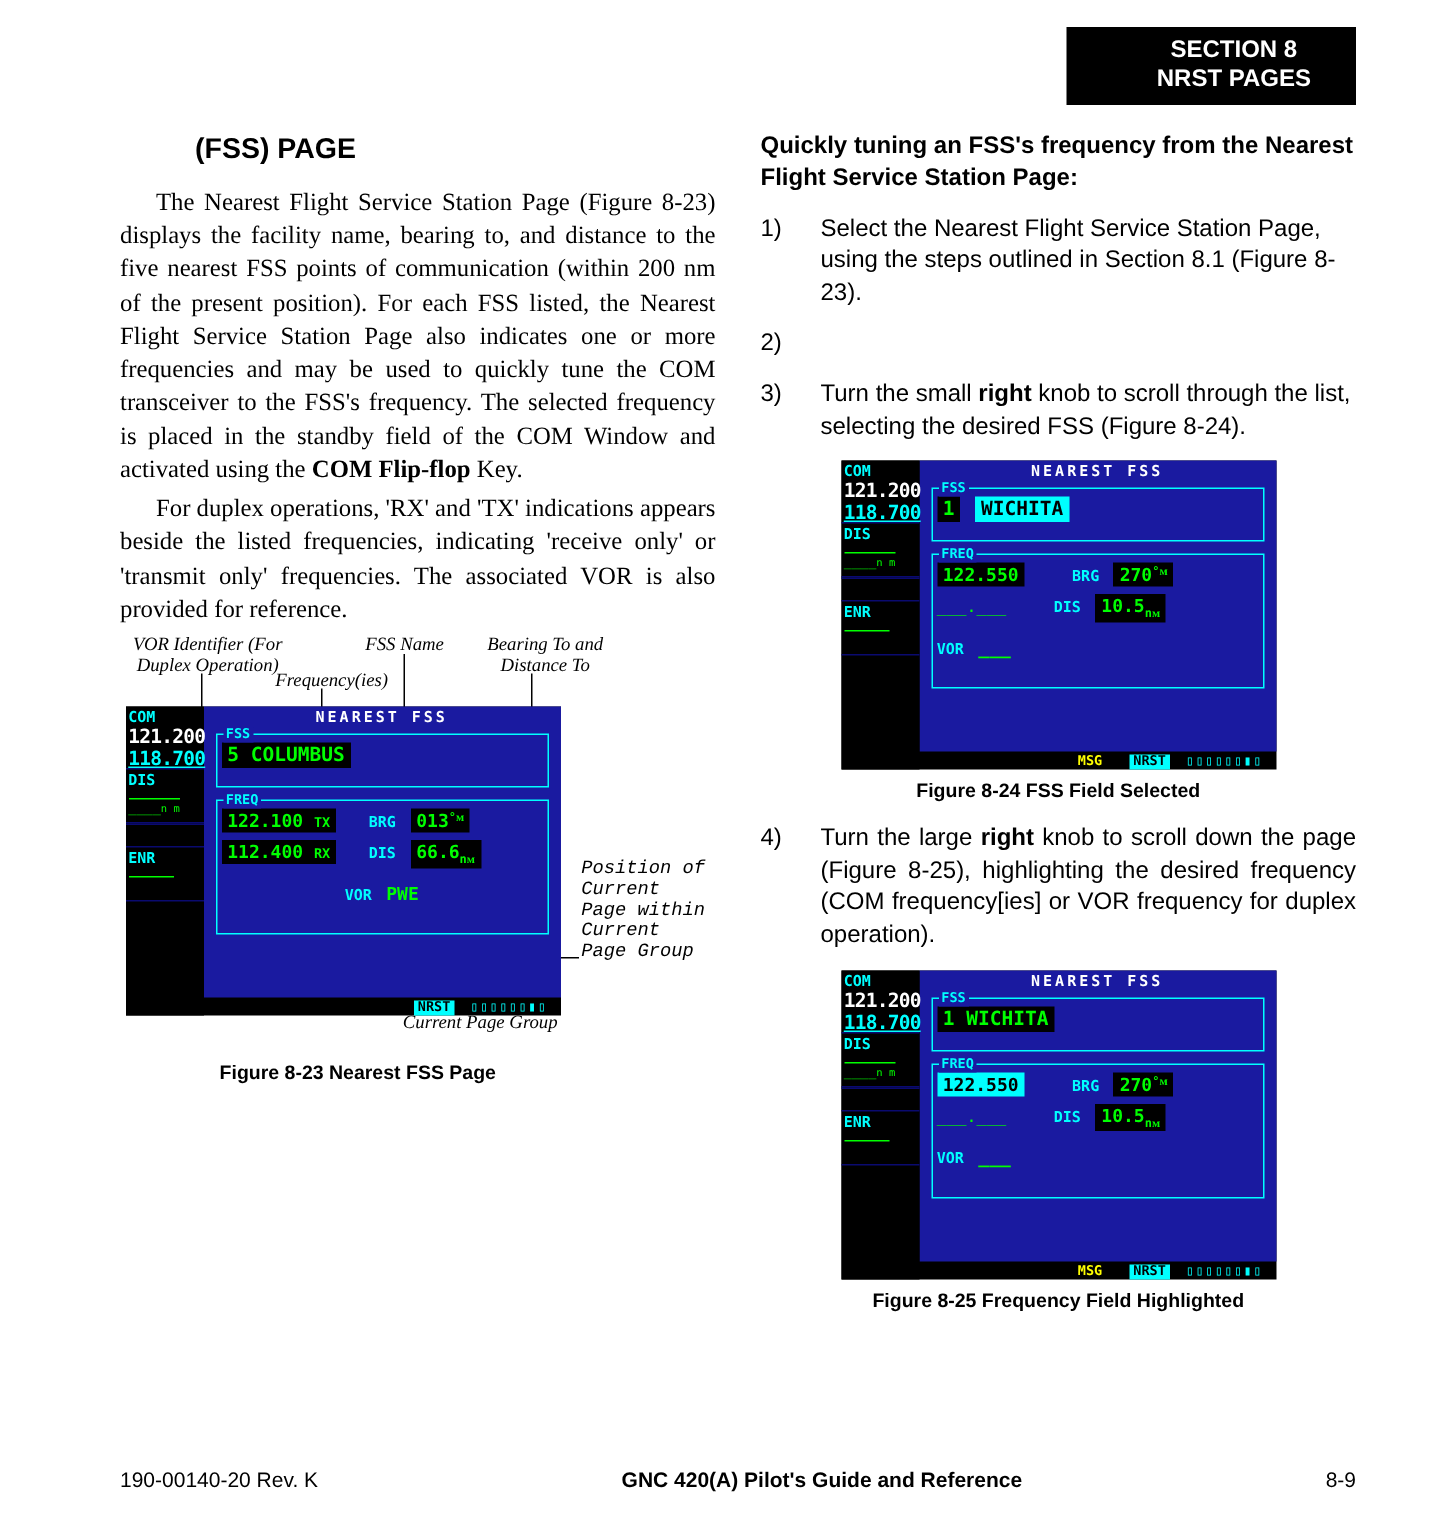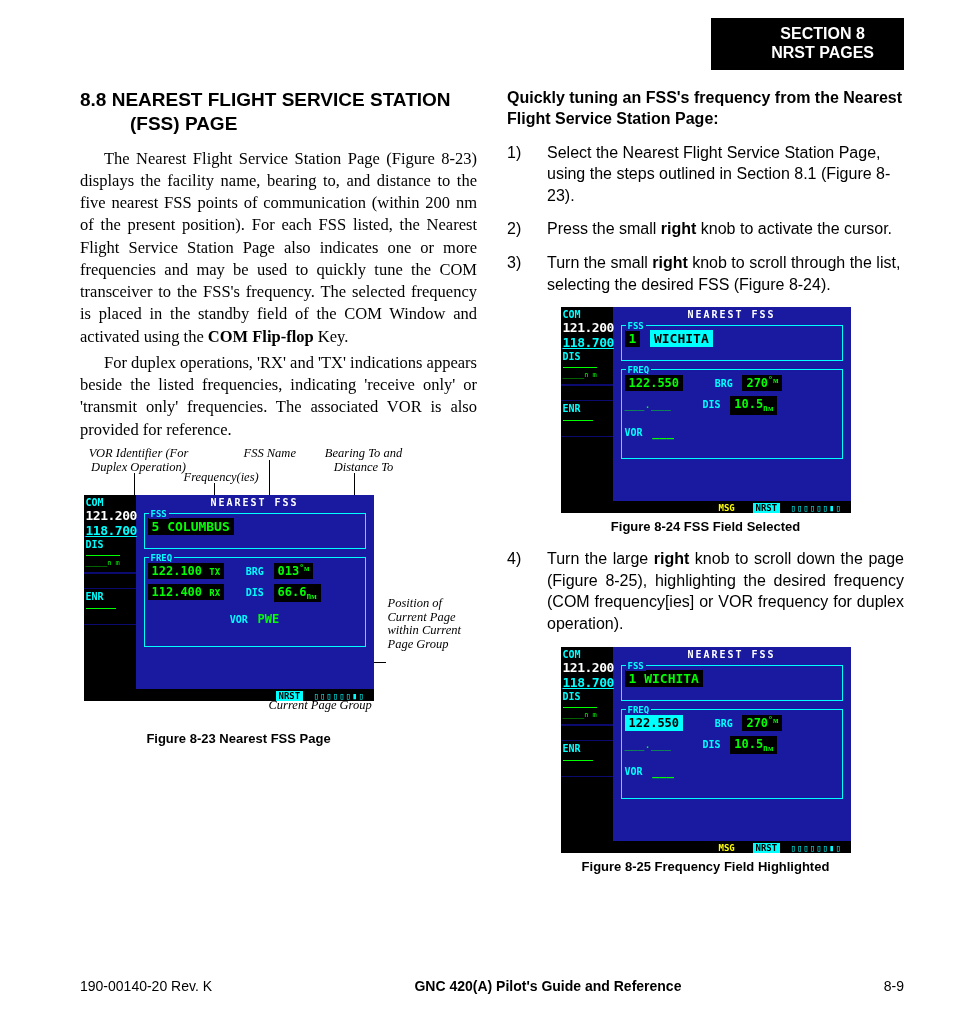--- a/index.html
+++ b/index.html
@@ -168,37 +168,36 @@
 <div class="section-tab">
   <div>SECTION 8</div>
   <div>NRST PAGES</div>
 </div>
 
 <div class="page">
   <div class="columns">
 
     <div class="col">
       <h2 class="section-heading">
-        <span>8.8  NEAREST FLIGHT SERVICE STATION</span>
         <span class="indent2">(FSS) PAGE</span>
       </h2>
       <p class="body-text">
         <span class="indent"></span><span>The Nearest Flight Service Station Page (Figure 8-23) displays the facility name, bearing to, and distance to the five nearest FSS points of communication (within 200 nm of the present position).  For each FSS listed, the Nearest Flight Service Station Page also indicates one or more frequencies and may be used to quickly tune the COM transceiver to the FSS's frequency.  The selected frequency is placed in the standby field of the COM Window and activated using the </span><b>COM Flip-flop</b><span> Key.</span>
       </p>
       <p class="body-text">
         <span class="indent"></span><span>For duplex operations, 'RX' and 'TX' indications appears beside the listed frequencies, indicating 'receive only' or 'transmit only' frequencies.  The associated VOR is also provided for reference.</span>
       </p>
 
       <div class="fig-wrap fig-wrap-left">
 
         <div class="annot" style="top:0; left:0; width:110px; text-align:center;">VOR Identifier (For Duplex Operation)</div>
         <div class="annot" style="top:0; left:160px;">FSS Name</div>
         <div class="annot" style="top:0; left:240px; width:80px;text-align:center;">Bearing To and Distance To</div>
         <div class="annot" style="top:24px; left:100px;">Frequency(ies)</div>
-        <div class="annot" style="top:150px; left:304px; width:88px;">Position of Current Page within Current Page Group</div>
+        <div class="annot" style="top:150px; left:304px; width:88px;font-family:Liberation Mono, monospace;">Position of Current Page within Current Page Group</div>
         <div class="annot" style="top:238px; left:30px;">Current Page Group</div>
         <div class="annot" style="top:238px; left:185px; width:110px;">Number of Pages in Current Page Group</div>
 
         <div class="annot-vline" style="left:50px; top:26px; height:108px;"></div>
         <div class="annot-vline" style="left:185px; top:13px; height:54px;"></div>
         <div class="annot-vline" style="left:270px; top:26px; height:90px;"></div>
         <div class="annot-vline" style="left:130px; top:36px; height:96px;"></div>
         <div class="annot-line" style="left:230px; top:215px; width:72px;"></div>
         <div class="annot-vline" style="left:88px; top:222px; height:14px;"></div>
         <div class="annot-vline" style="left:236px; top:222px; height:14px;"></div>
@@ -257,21 +256,20 @@
 
     <div class="col">
       <div class="sub-heading">Quickly tuning an FSS's frequency from the Nearest Flight Service Station Page:</div>
       <ol class="steps">
         <li>
             <span class="num">1)</span>
             <span class="txt">Select the Nearest Flight Service Station Page, using the steps outlined in Section 8.1 (Figure 8-23).</span>
           </li>
         <li>
             <span class="num">2)</span>
-            <span class="txt"><span>Press the small </span><b>right</b><span> knob to activate the cursor.</span></span>
           </li>
         <li>
             <span class="num">3)</span>
             <span class="txt"><span>Turn the small </span><b>right</b><span> knob to scroll through the list, selecting the desired FSS (Figure 8-24).</span></span>
           </li>
       </ol>
 
       <div class="gps" style="margin:0 auto;">
         <div class="blue-area"></div>
         <div class="left-rail">

